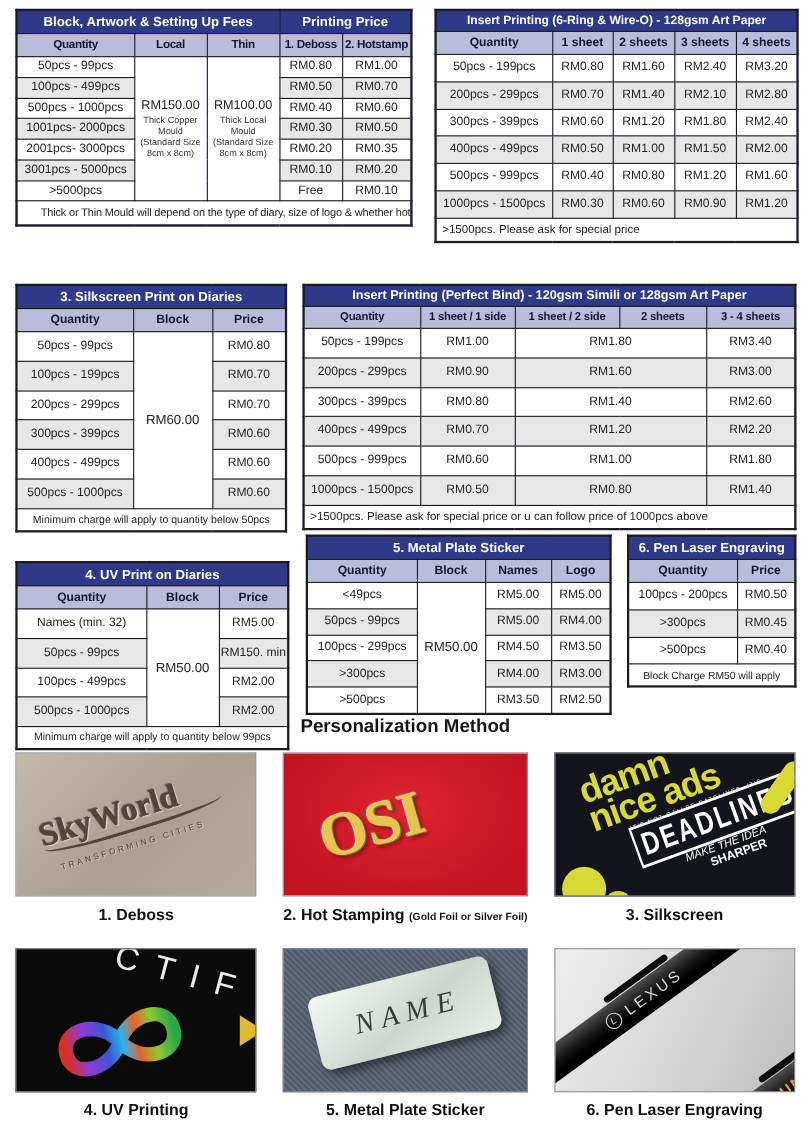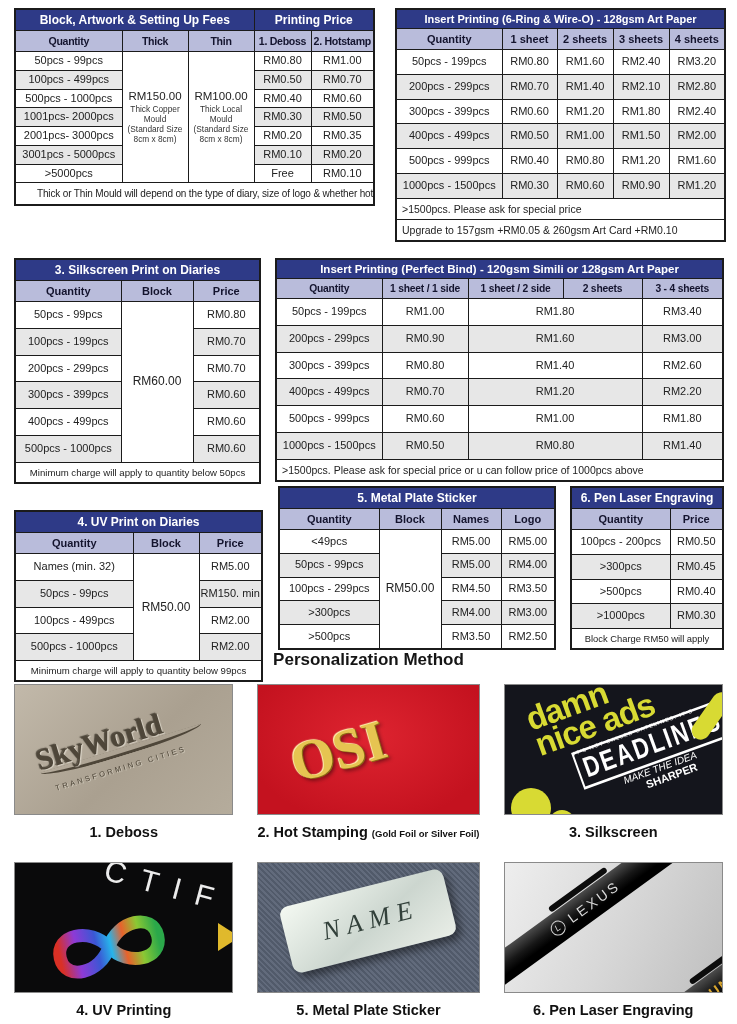--- a/index.html
+++ b/index.html
@@ -131,21 +131,21 @@
         <col style="width: 57px;">
         <col style="width: 63px;">
       </colgroup>
       <thead>
         <tr>
           <th colspan="3" class="band">Block, Artwork &amp; Setting Up Fees</th>
           <th colspan="2" class="band">Printing Price</th>
         </tr>
         <tr>
           <th class="sub">Quantity</th>
-          <th class="sub">Thick</th>
+          <th class="sub">Local</th>
           <th class="sub">Thin</th>
           <th class="sub">1. Deboss</th>
           <th class="sub">2. Hotstamp</th>
         </tr>
       </thead>
       <tbody>
         <tr>
           <td>50pcs - 99pcs</td>
           <td rowspan="7" class="mould">
             <div class="l0">RM150.00</div>
@@ -258,23 +258,20 @@
           <td>RM0.30</td>
           <td>RM0.60</td>
           <td>RM0.90</td>
           <td>RM1.20</td>
         </tr>
       </tbody>
       <tfoot>
         <tr>
           <td colspan="5" class="note">&gt;1500pcs. Please ask for special price</td>
         </tr>
-        <tr>
-          <td colspan="5" class="note">Upgrade to 157gsm +RM0.05 &amp; 260gsm Art Card +RM0.10</td>
-        </tr>
       </tfoot>
     </table>
   <table class="ptable" id="t-silk">
       <colgroup>
         <col style="width: 106px;">
         <col style="width: 72px;">
         <col style="width: 67px;">
       </colgroup>
       <thead>
         <tr>
@@ -490,24 +487,20 @@
           <td>100pcs - 200pcs</td>
           <td>RM0.50</td>
         </tr>
         <tr>
           <td>&gt;300pcs</td>
           <td>RM0.45</td>
         </tr>
         <tr>
           <td>&gt;500pcs</td>
           <td>RM0.40</td>
-        </tr>
-        <tr>
-          <td>&gt;1000pcs</td>
-          <td>RM0.30</td>
         </tr>
       </tbody>
       <tfoot>
         <tr>
           <td colspan="2" class="note c">Block Charge RM50 will apply</td>
         </tr>
       </tfoot>
     </table>
 
   <div class="heading">Personalization Method</div>

